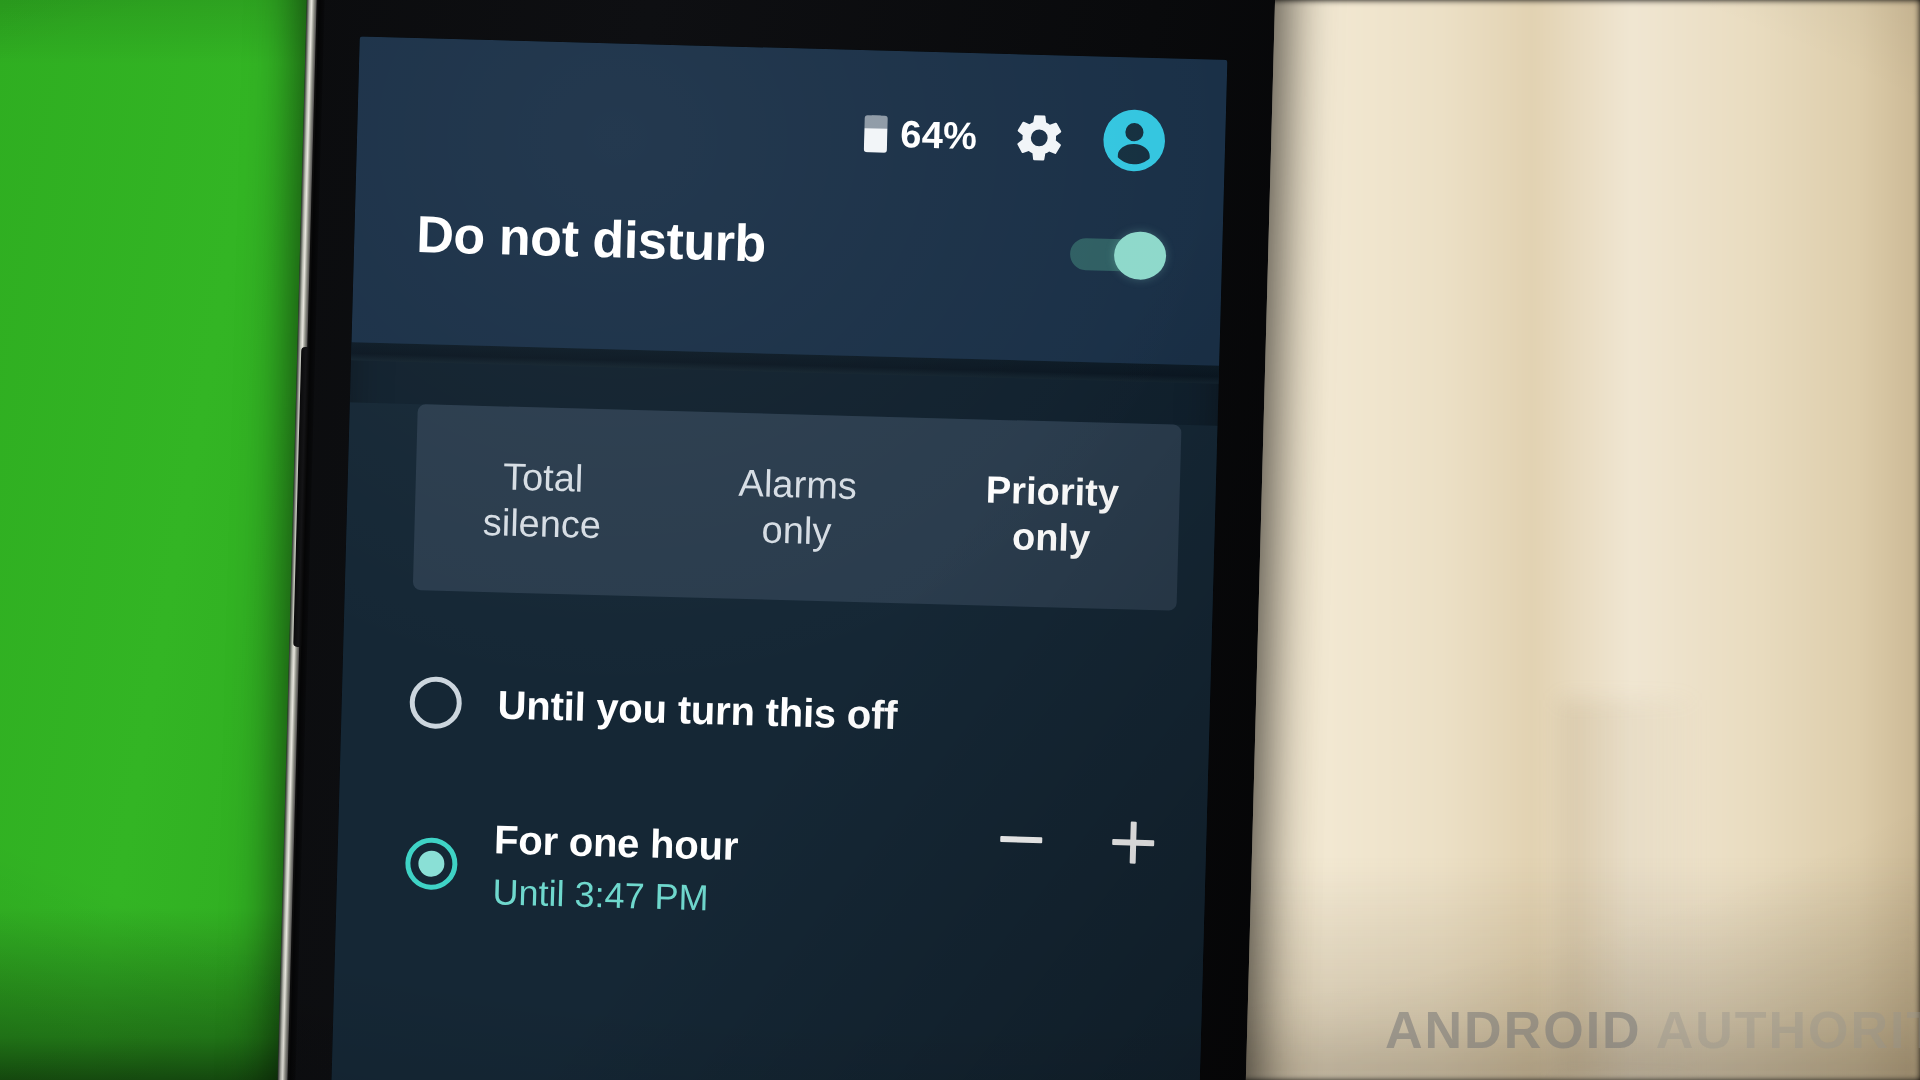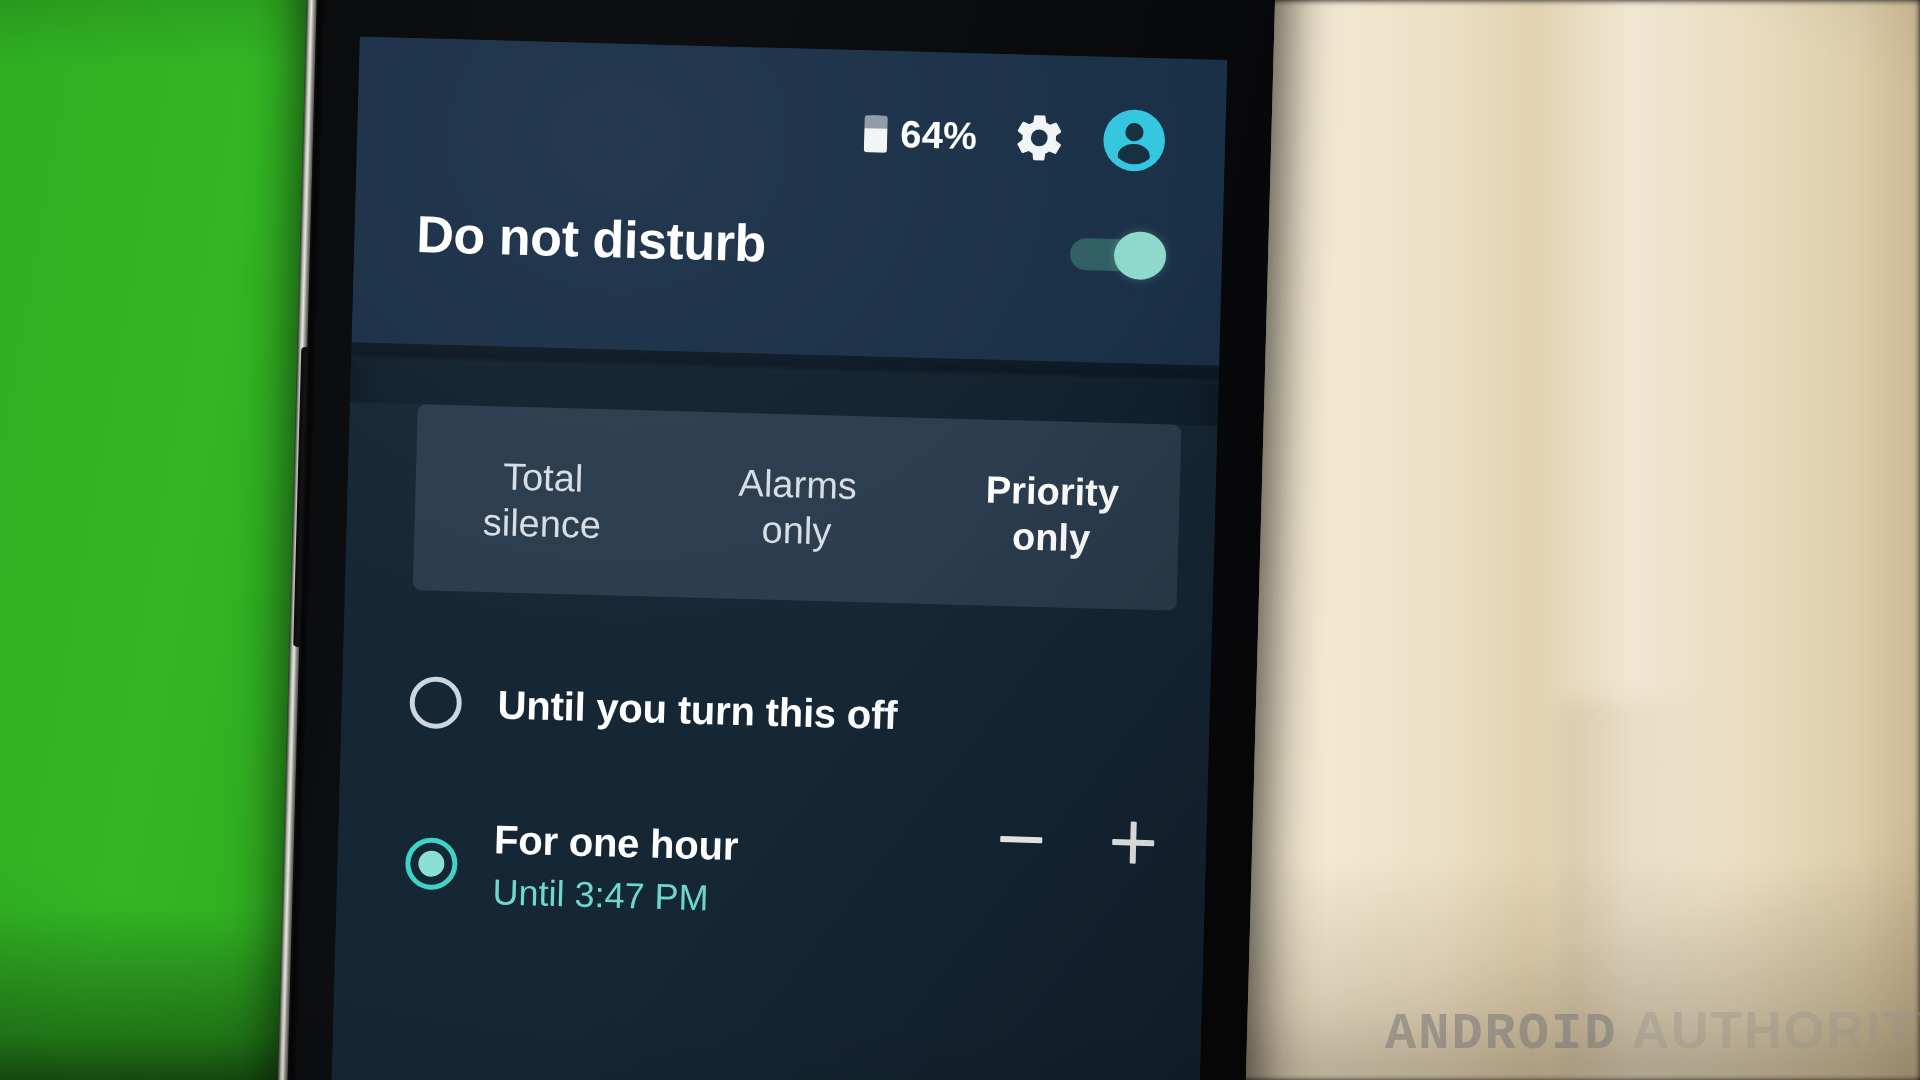--- a/index.html
+++ b/index.html
@@ -343,21 +343,21 @@
     font-size: 52px;
     font-weight: 700;
     letter-spacing: 2px;
     color: rgba(125,125,125,0.42);
     font-family: "Liberation Sans", sans-serif;
     white-space: nowrap;
     z-index: 60;
     pointer-events: none;
     text-transform: uppercase;
   }
-  #watermark .wm-a { color: rgba(118,118,118,0.55); font-family: Liberation Mono, monospace; }
+  #watermark .wm-a { color: rgba(118,118,118,0.55); }
   #watermark .wm-b { color: rgba(150,148,140,0.40); margin-left: 14px; }
 
   
   #vignette{
     position:absolute; inset:0; z-index:55; pointer-events:none;
     background: radial-gradient(120% 95% at 48% 42%, rgba(0,0,0,0) 55%, rgba(0,0,0,0.28) 100%);
   }
 </style>
 </head>
 <body>

